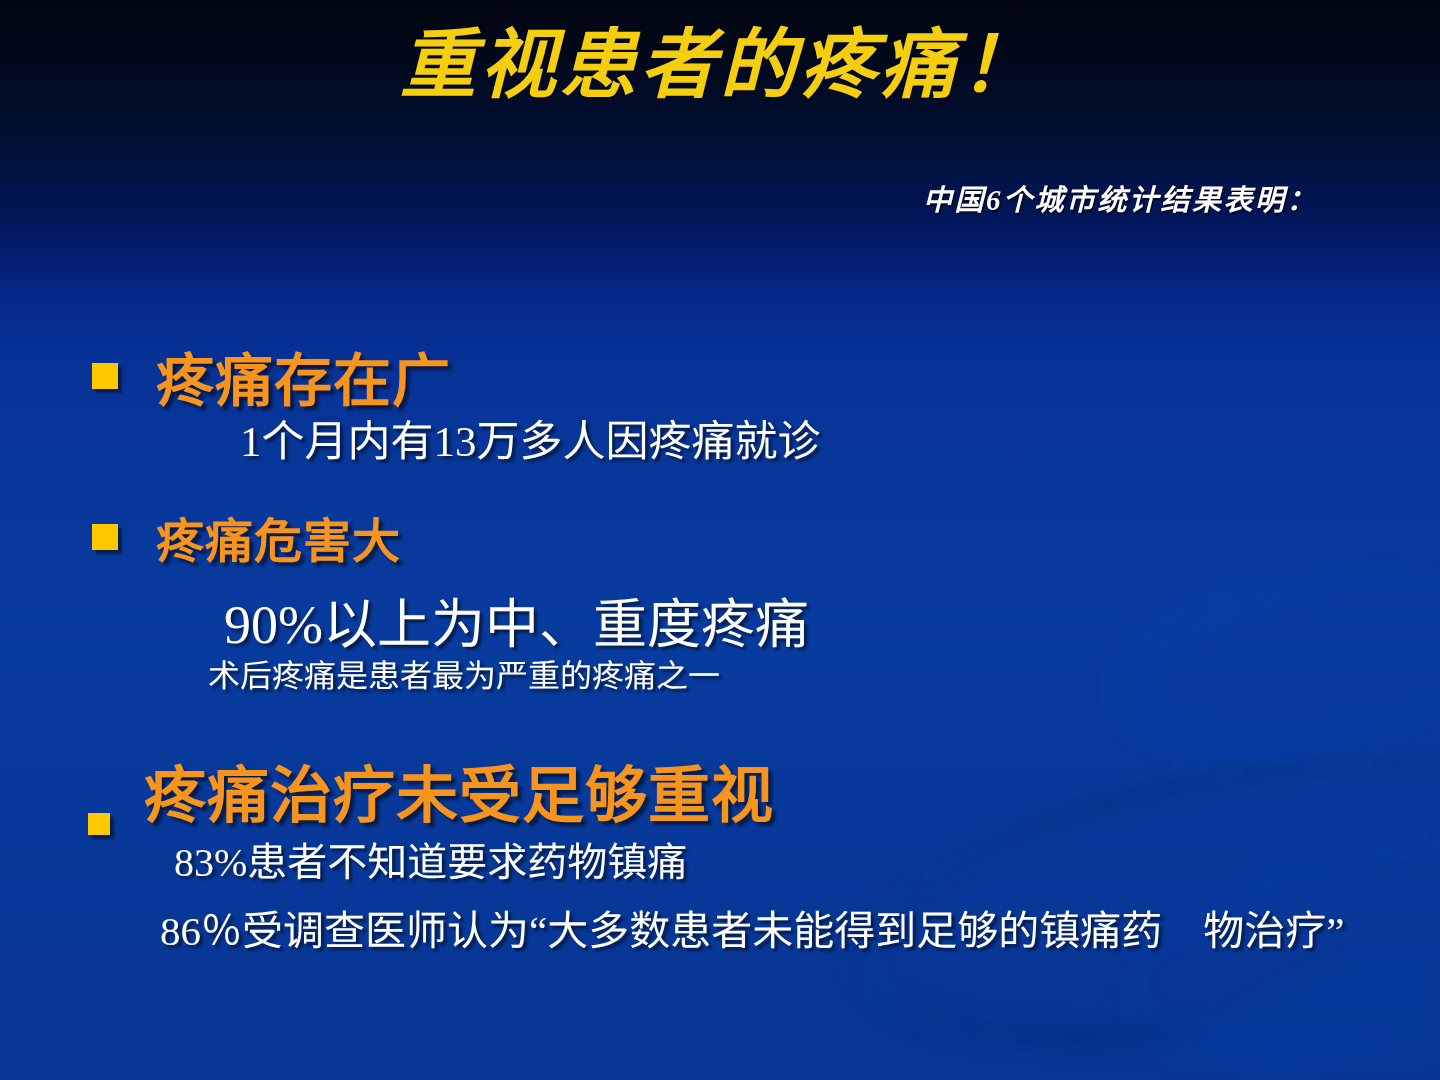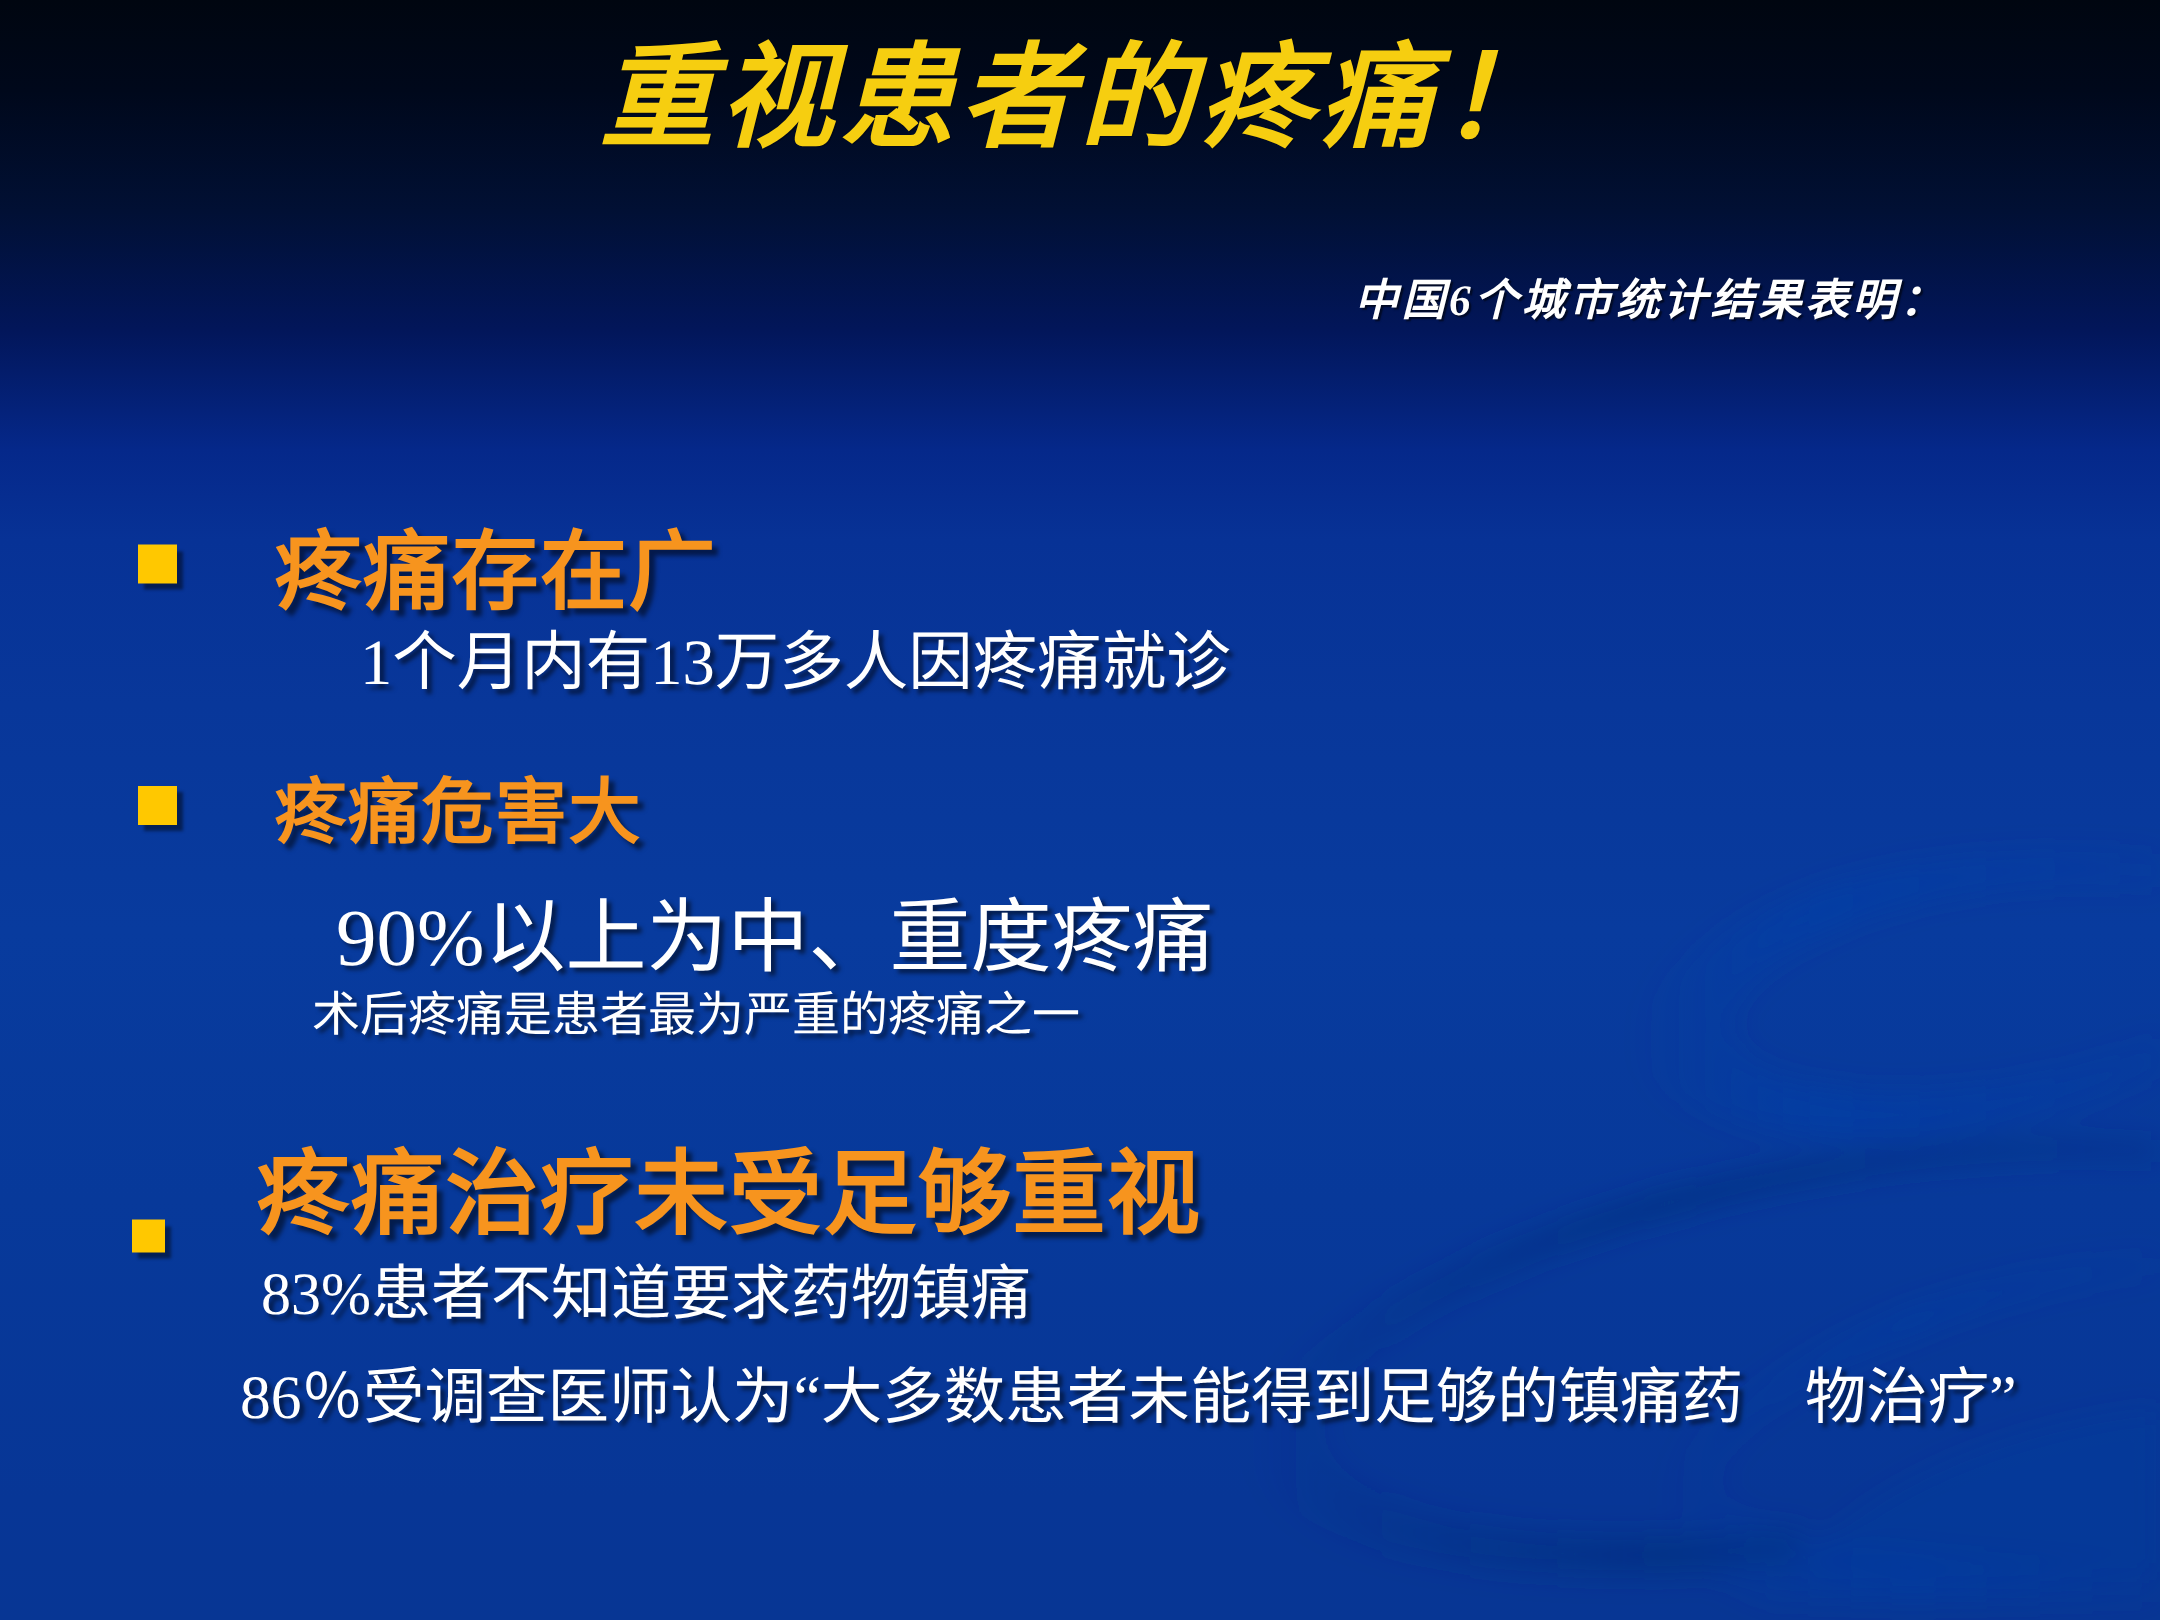--- a/index.html
+++ b/index.html
@@ -66,37 +66,37 @@
     text-align: right;
     color: #FFFFFF;
     font-family: "Liberation Serif", "DejaVu Serif", serif;
     font-style: italic;
     font-weight: 600;
     font-size: 29px;
     letter-spacing: 2.5px;
     z-index: 3;
     white-space: nowrap;
     text-shadow: 1.5px 1.5px 1px rgba(0,0,0,0.55);
+    padding-left: 20px;
   }
 
   
   .body-block {
     position: absolute;
     left: 0;
     top: 0;
     width: 1440px;
     height: 1080px;
     z-index: 2;
   }
 
   .bullet-row {
     position: absolute;
     display: flex;
     align-items: center;
-    gap: 27px;
   }
 
   .bullet-marker {
     width: 26px;
     height: 26px;
     background: #FFC800;
     box-shadow: 4px 4px 2px rgba(0,0,0,0.45);
     flex: 0 0 auto;
   }
 

